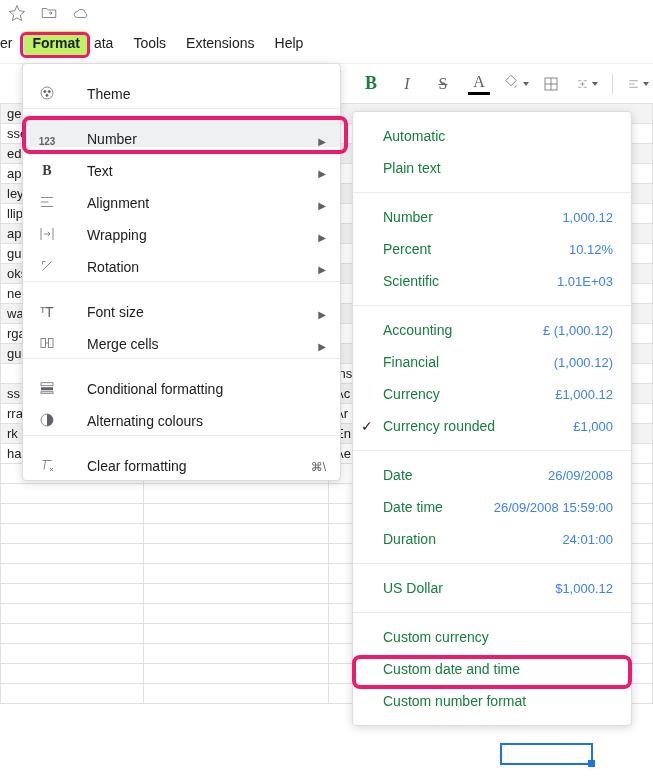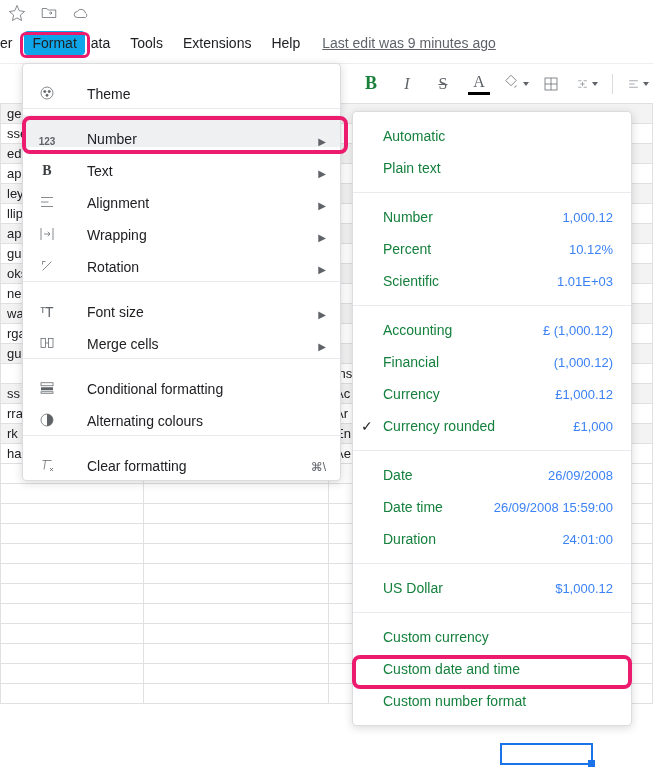--- a/index.html
+++ b/index.html
@@ -3,21 +3,21 @@
 <meta charset="utf-8">
 <style>
 * { box-sizing: border-box; margin: 0; padding: 0; font-family: Arial, "Helvetica Neue", sans-serif; }
 body { background: #fff; width: 653px; height: 780px; overflow: hidden; position: relative; font-size: 14px; color: #3c4043; }
 
 .top-icons { display: flex; gap: 14px; padding: 4px 0 0 8px; }
 .top-icons svg { width: 18px; height: 18px; stroke: #5f6368; fill: none; }
 
 .menu-bar { display: flex; align-items: center; gap: 4px; padding: 6px 0 8px 0; border-bottom: 1px solid #eee; }
 .menu-bar .mitem { padding: 4px 8px; color: #202124; cursor: default; }
-.menu-bar .mitem.active { background: #0ea5e9; border-radius: 4px; }
+.menu-bar .mitem.active { background: #bef264; border-radius: 4px; font-weight: bold; }
 .menu-bar .last-edit { margin-left: 10px; color: #5f6368; text-decoration: underline; cursor: pointer; }
 
 .ring-format { position: absolute; left: 20px; top: 32px; width: 70px; height: 26px; border: 3px solid #ec1b6e; border-radius: 6px; pointer-events: none; }
 .ring-number { position: absolute; left: 22px; top: 116px; width: 326px; height: 38px; border: 4px solid #ec1b6e; border-radius: 8px; pointer-events: none; z-index: 50; }
 .ring-custom { position: absolute; left: 352px; top: 655px; width: 280px; height: 34px; border: 4px solid #ec1b6e; border-radius: 8px; pointer-events: none; z-index: 50; }
 
 .toolbar { display: flex; align-items: center; padding: 6px 0 6px 360px; gap: 14px; border-bottom: 1px solid #e0e0e0; height: 40px; }
 .toolbar .btn { width: 22px; height: 22px; display: flex; align-items: center; justify-content: center; color: #5f6368; }
 .toolbar .bold { color: #188038; font-weight: bold; font-family: Georgia, serif; font-size: 18px; }
 .toolbar svg { width: 18px; height: 18px; stroke: #5f6368; fill: none; }
@@ -67,21 +67,20 @@
       </svg></span>
 </div>
 
 <div class="menu-bar">
   <span class="mitem" style="padding-left:0">er</span>
   <span class="mitem active">Format</span>
   <span class="mitem" style="padding-left:2px">ata</span>
   <span class="mitem">Tools</span>
   <span class="mitem">Extensions</span>
   <span class="mitem">Help</span>
-  <span class="last-edit">Last edit was 9 minutes ago</span>
 </div>
 
 <div class="toolbar">
   <span class="btn bold">B</span>
   <span class="btn char" style="font-style:italic">I</span>
   <span class="btn char" style="text-decoration:line-through">S</span>
   <span class="btn char" style="border-bottom:3px solid #000; line-height:14px">A</span>
   <span class="btn dd">
       <span><svg viewBox="0 0 24 24">
           <path d="M12 3l7 7-7 7-7-7z"></path>

